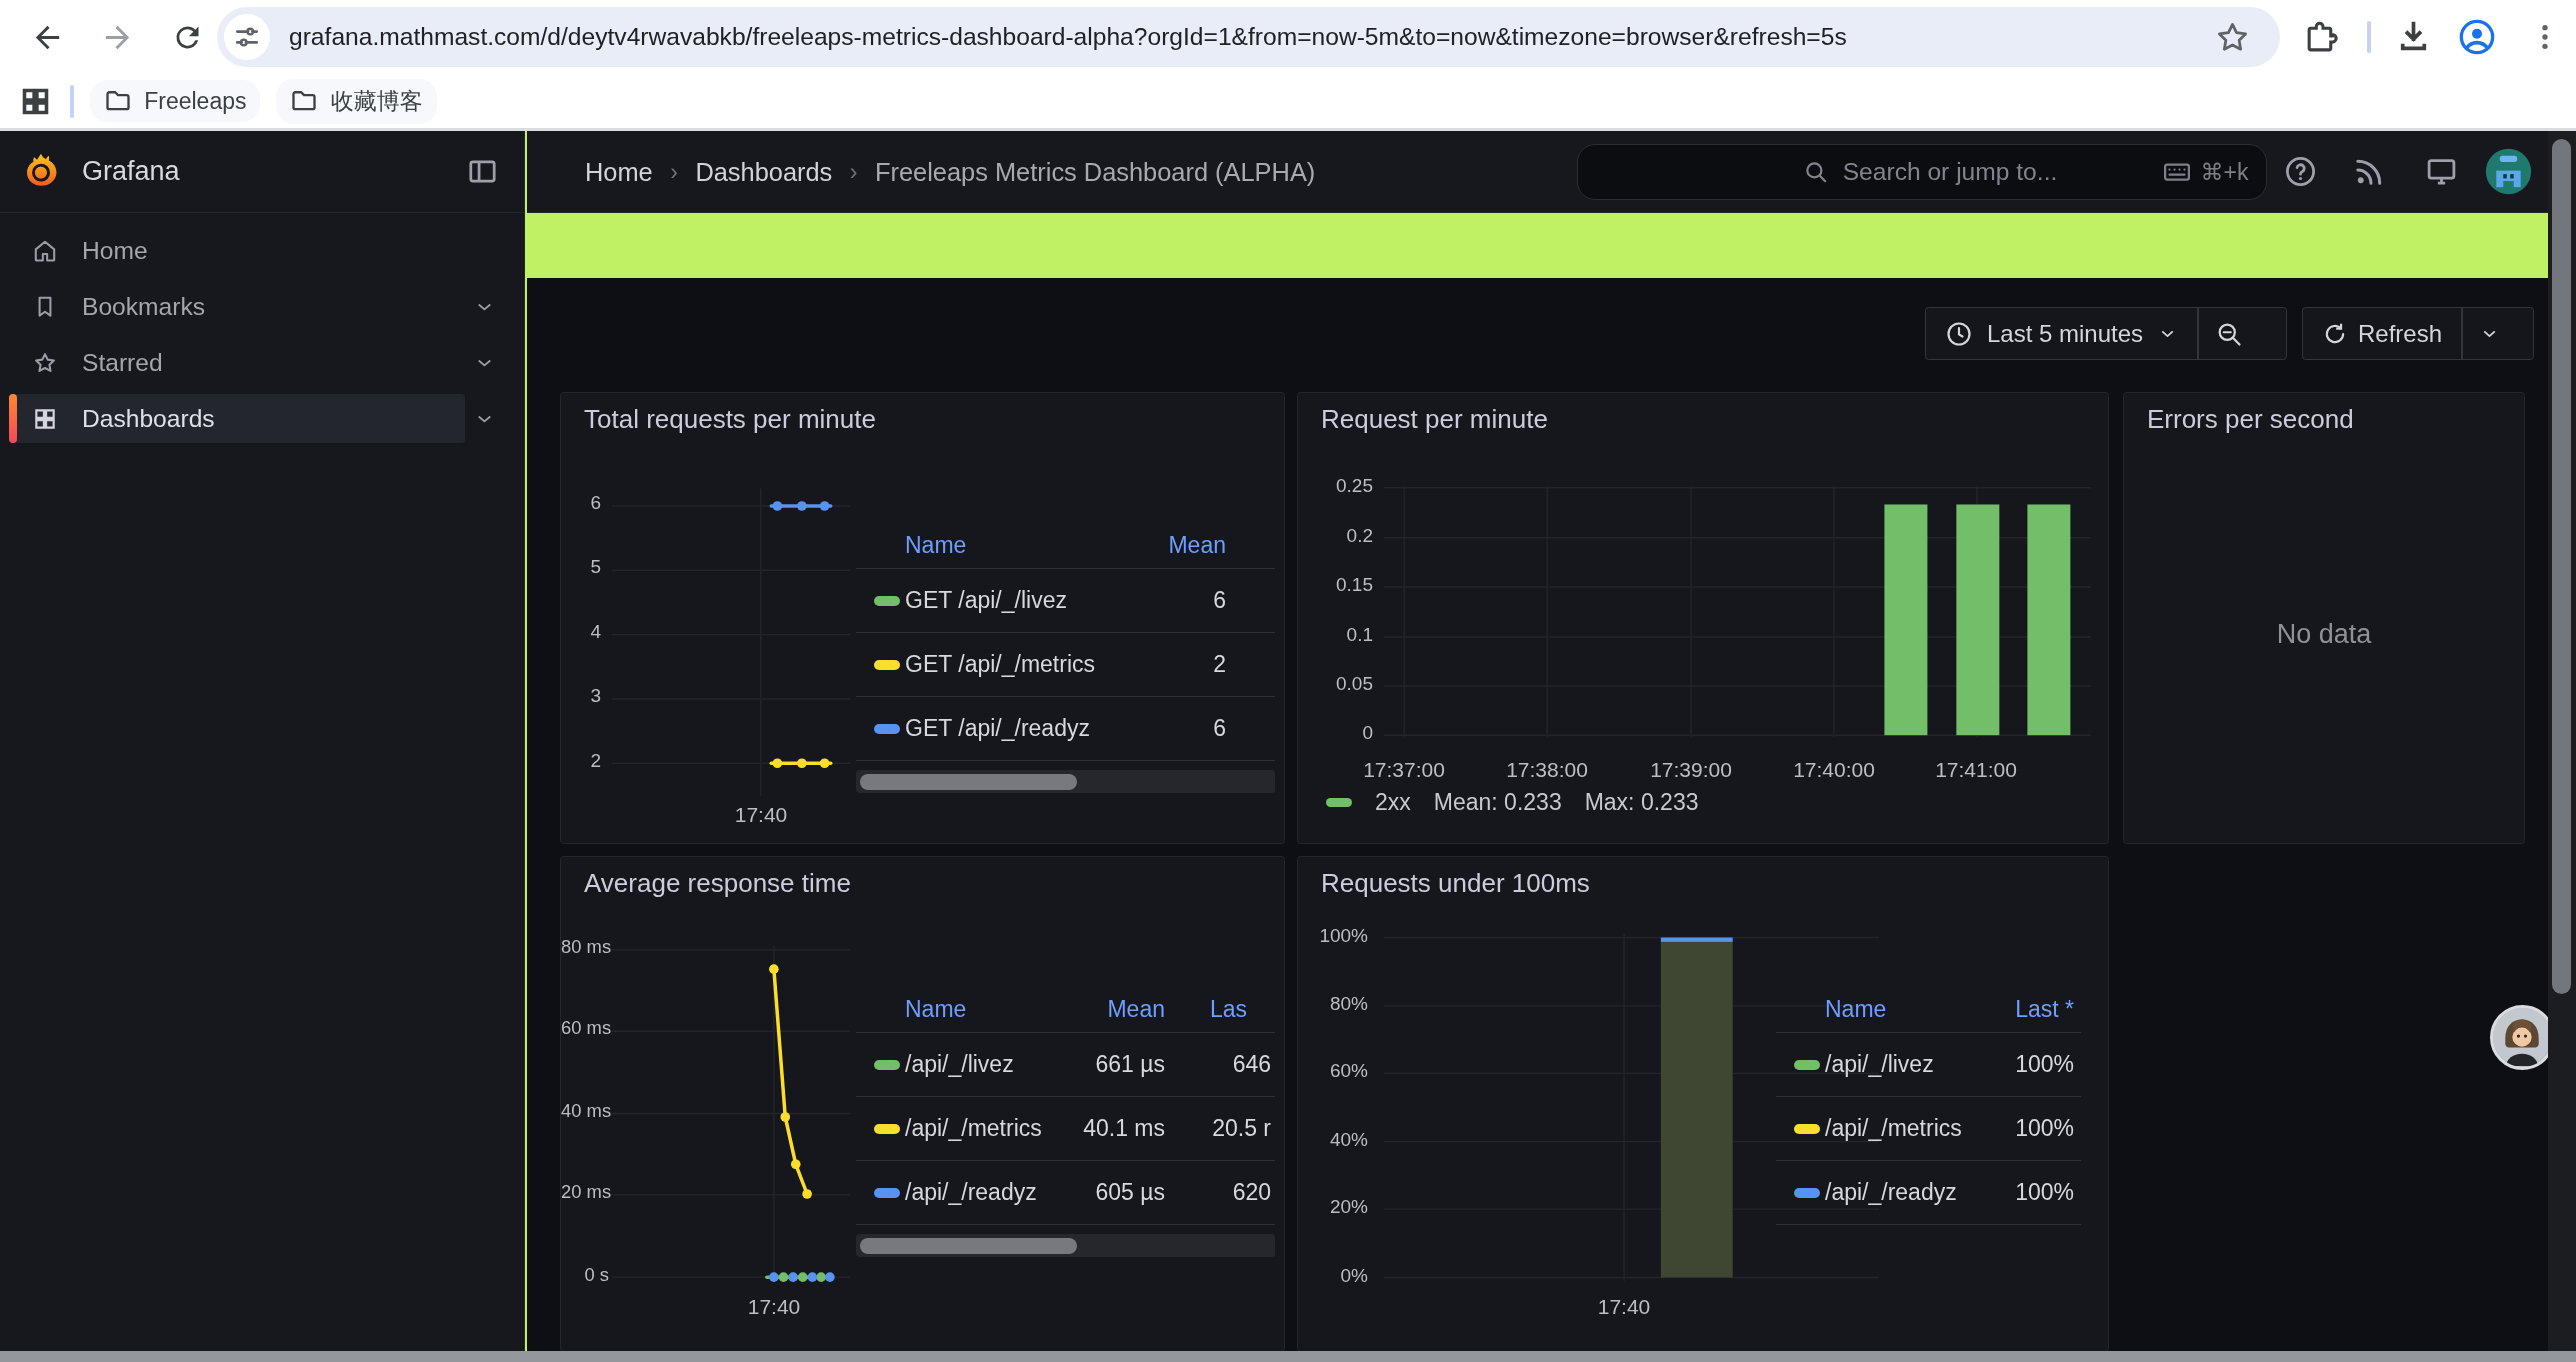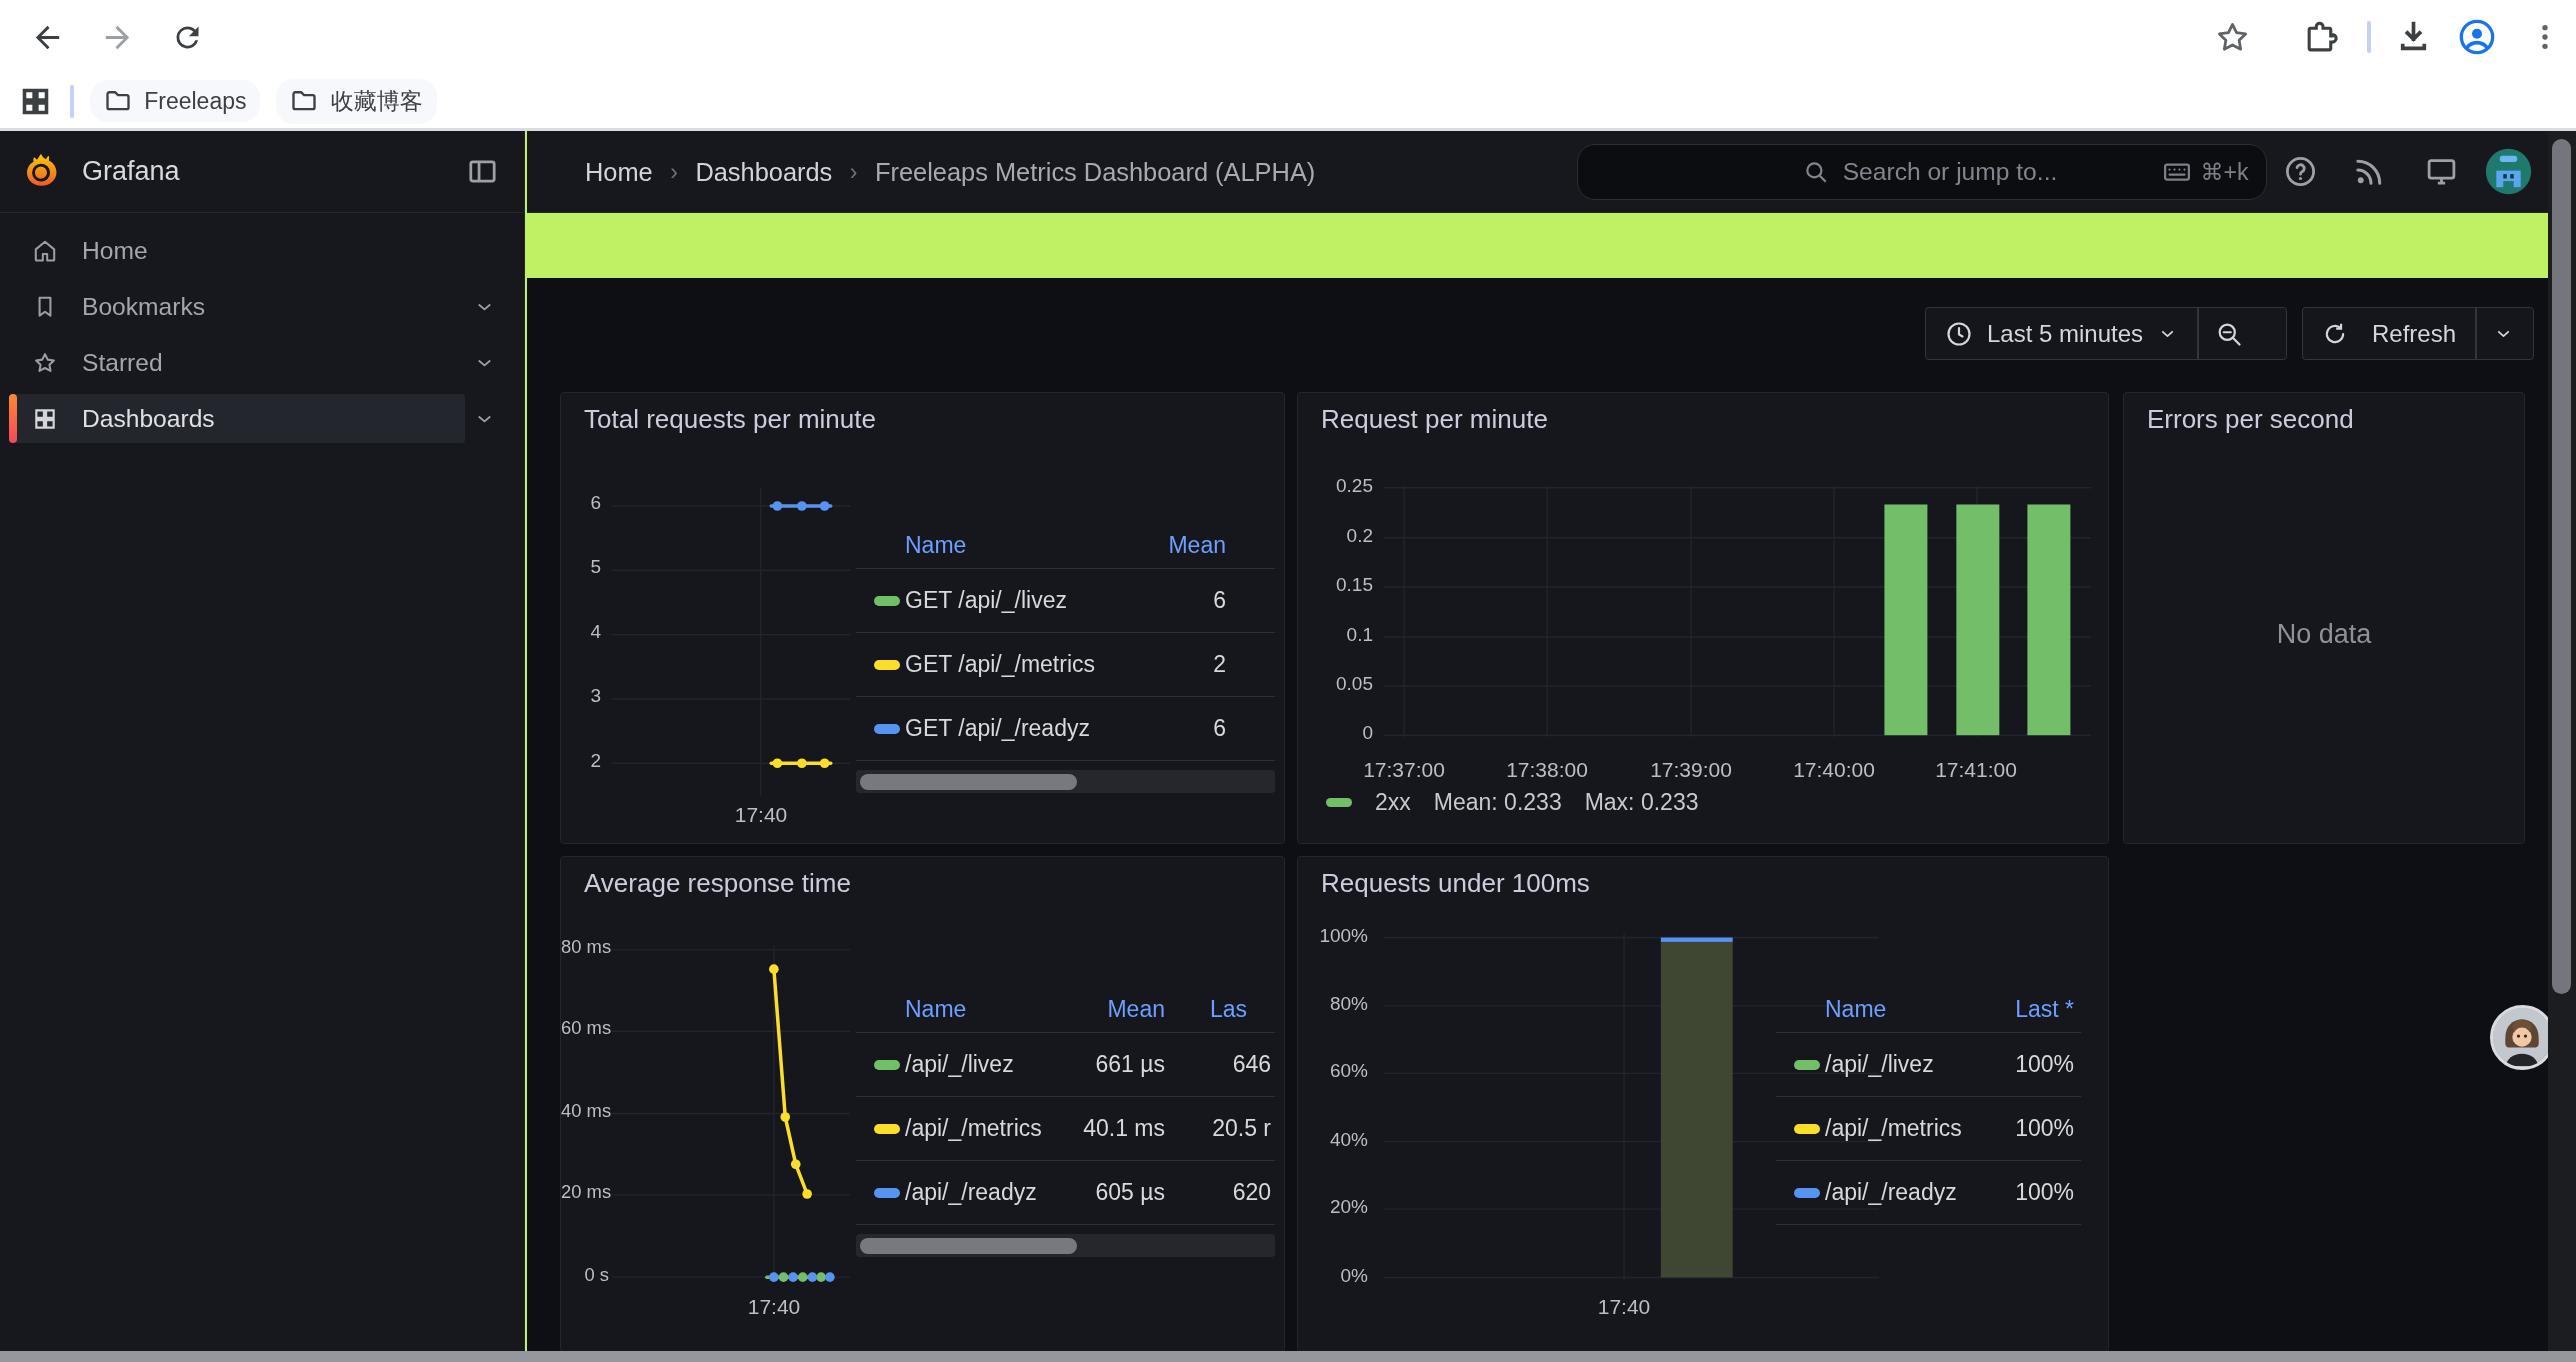--- a/index.html
+++ b/index.html
@@ -83,20 +83,30 @@
     <div class="nav-btn" style="left:91px;color:#9aa0a6;">
       <svg width="35" height="35" viewBox="0 0 24 24">
           <path d="M4 13h12.2l-5.6 5.6L12 20l8-8-8-8-1.4 1.4 5.6 5.6H4z" fill="currentColor"></path>
         </svg>
     </div>
     <div class="nav-btn" style="left:161px;color:#3c4043;">
       <svg width="33" height="33" viewBox="0 0 24 24">
           <path d="M17.65 6.35A7.95 7.95 0 0 0 12 4a8 8 0 1 0 7.73 10h-2.08A6 6 0 1 1 12 6c1.66 0 3.14.69 4.22 1.78L13 11h7V4z" fill="currentColor"></path>
         </svg>
     </div>
+    <div class="omnibox">
+      <div class="site-chip">
+        <svg width="26" height="26" viewBox="0 0 24 24">
+            <path d="M3 7h10M17 7h4M3 17h4M11 17h10" stroke="currentColor" stroke-width="2.4" stroke-linecap="round" fill="none"></path>
+            <circle cx="15" cy="7" r="2.6" fill="none" stroke="currentColor" stroke-width="2.2"></circle>
+            <circle cx="9" cy="17" r="2.6" fill="none" stroke="currentColor" stroke-width="2.2"></circle>
+          </svg>
+      </div>
+      <div class="url-text">grafana.mathmast.com/d/deytv4rwavabkb/freeleaps-metrics-dashboard-alpha?orgId=1&amp;from=now-5m&amp;to=now&amp;timezone=browser&amp;refresh=5s</div>
+    </div>
     <div class="nav-btn" style="left:2206px;color:#5f6368;">
       <svg width="37" height="37" viewBox="0 0 24 24">
           <path d="M12 3.5l2.6 5.3 5.9.9-4.2 4.1 1 5.8-5.3-2.8-5.3 2.8 1-5.8L3.5 9.7l5.9-.9z" fill="none" stroke="currentColor" stroke-width="1.8" stroke-linejoin="round"></path>
         </svg>
     </div>
     <div class="nav-btn" style="left:2295px;color:#3c4043;">
       <svg width="37" height="37" viewBox="0 0 24 24">
           <path d="M19 11h-1V7a1 1 0 0 0-1-1h-4V5a2.2 2.2 0 1 0-4.4 0v1H5a1 1 0 0 0-1 1v12a1 1 0 0 0 1 1h12a1 1 0 0 0 1-1v-4h1a2.5 2.5 0 0 0 0-5z" fill="none" stroke="currentColor" stroke-width="2"></path>
         </svg>
     </div>
@@ -292,21 +302,21 @@
           </div>
           <div class="tdiv"></div>
           <div style="display:flex;align-items:center;justify-content:center;width:61px;height:100%;">
             <svg width="28" height="28" viewBox="0 0 24 24">
                 <circle cx="10.5" cy="10.5" r="6.5" fill="none" stroke="currentColor" stroke-width="1.9"></circle>
                 <path d="M7.5 10.5h6M15.5 15.5L21 21" stroke="currentColor" stroke-width="1.9" stroke-linecap="round" fill="none"></path>
               </svg>
           </div>
         </div>
         <div class="tgroup" style="left:1775px;width:232px;">
-          <div style="display:flex;align-items:center;gap:24px;padding:0 19px;height:100%;">
+          <div style="display:flex;align-items:center;gap:10px;padding:0 19px;height:100%;">
             <svg width="26" height="26" viewBox="0 0 24 24">
                 <path d="M19.5 12a7.5 7.5 0 1 1-2.2-5.3" fill="none" stroke="currentColor" stroke-width="2" stroke-linecap="round"></path>
                 <path d="M17.6 2.6v4.5h-4.5" fill="none" stroke="currentColor" stroke-width="2"></path>
               </svg>
             <span>Refresh</span>
           </div>
           <div class="tdiv"></div>
           <div style="display:flex;align-items:center;justify-content:center;width:54px;height:100%;">
             <svg width="21" height="21" viewBox="0 0 24 24">
                 <path d="M6 9.5l6 5.5 6-5.5" fill="none" stroke="currentColor" stroke-width="2"></path>

